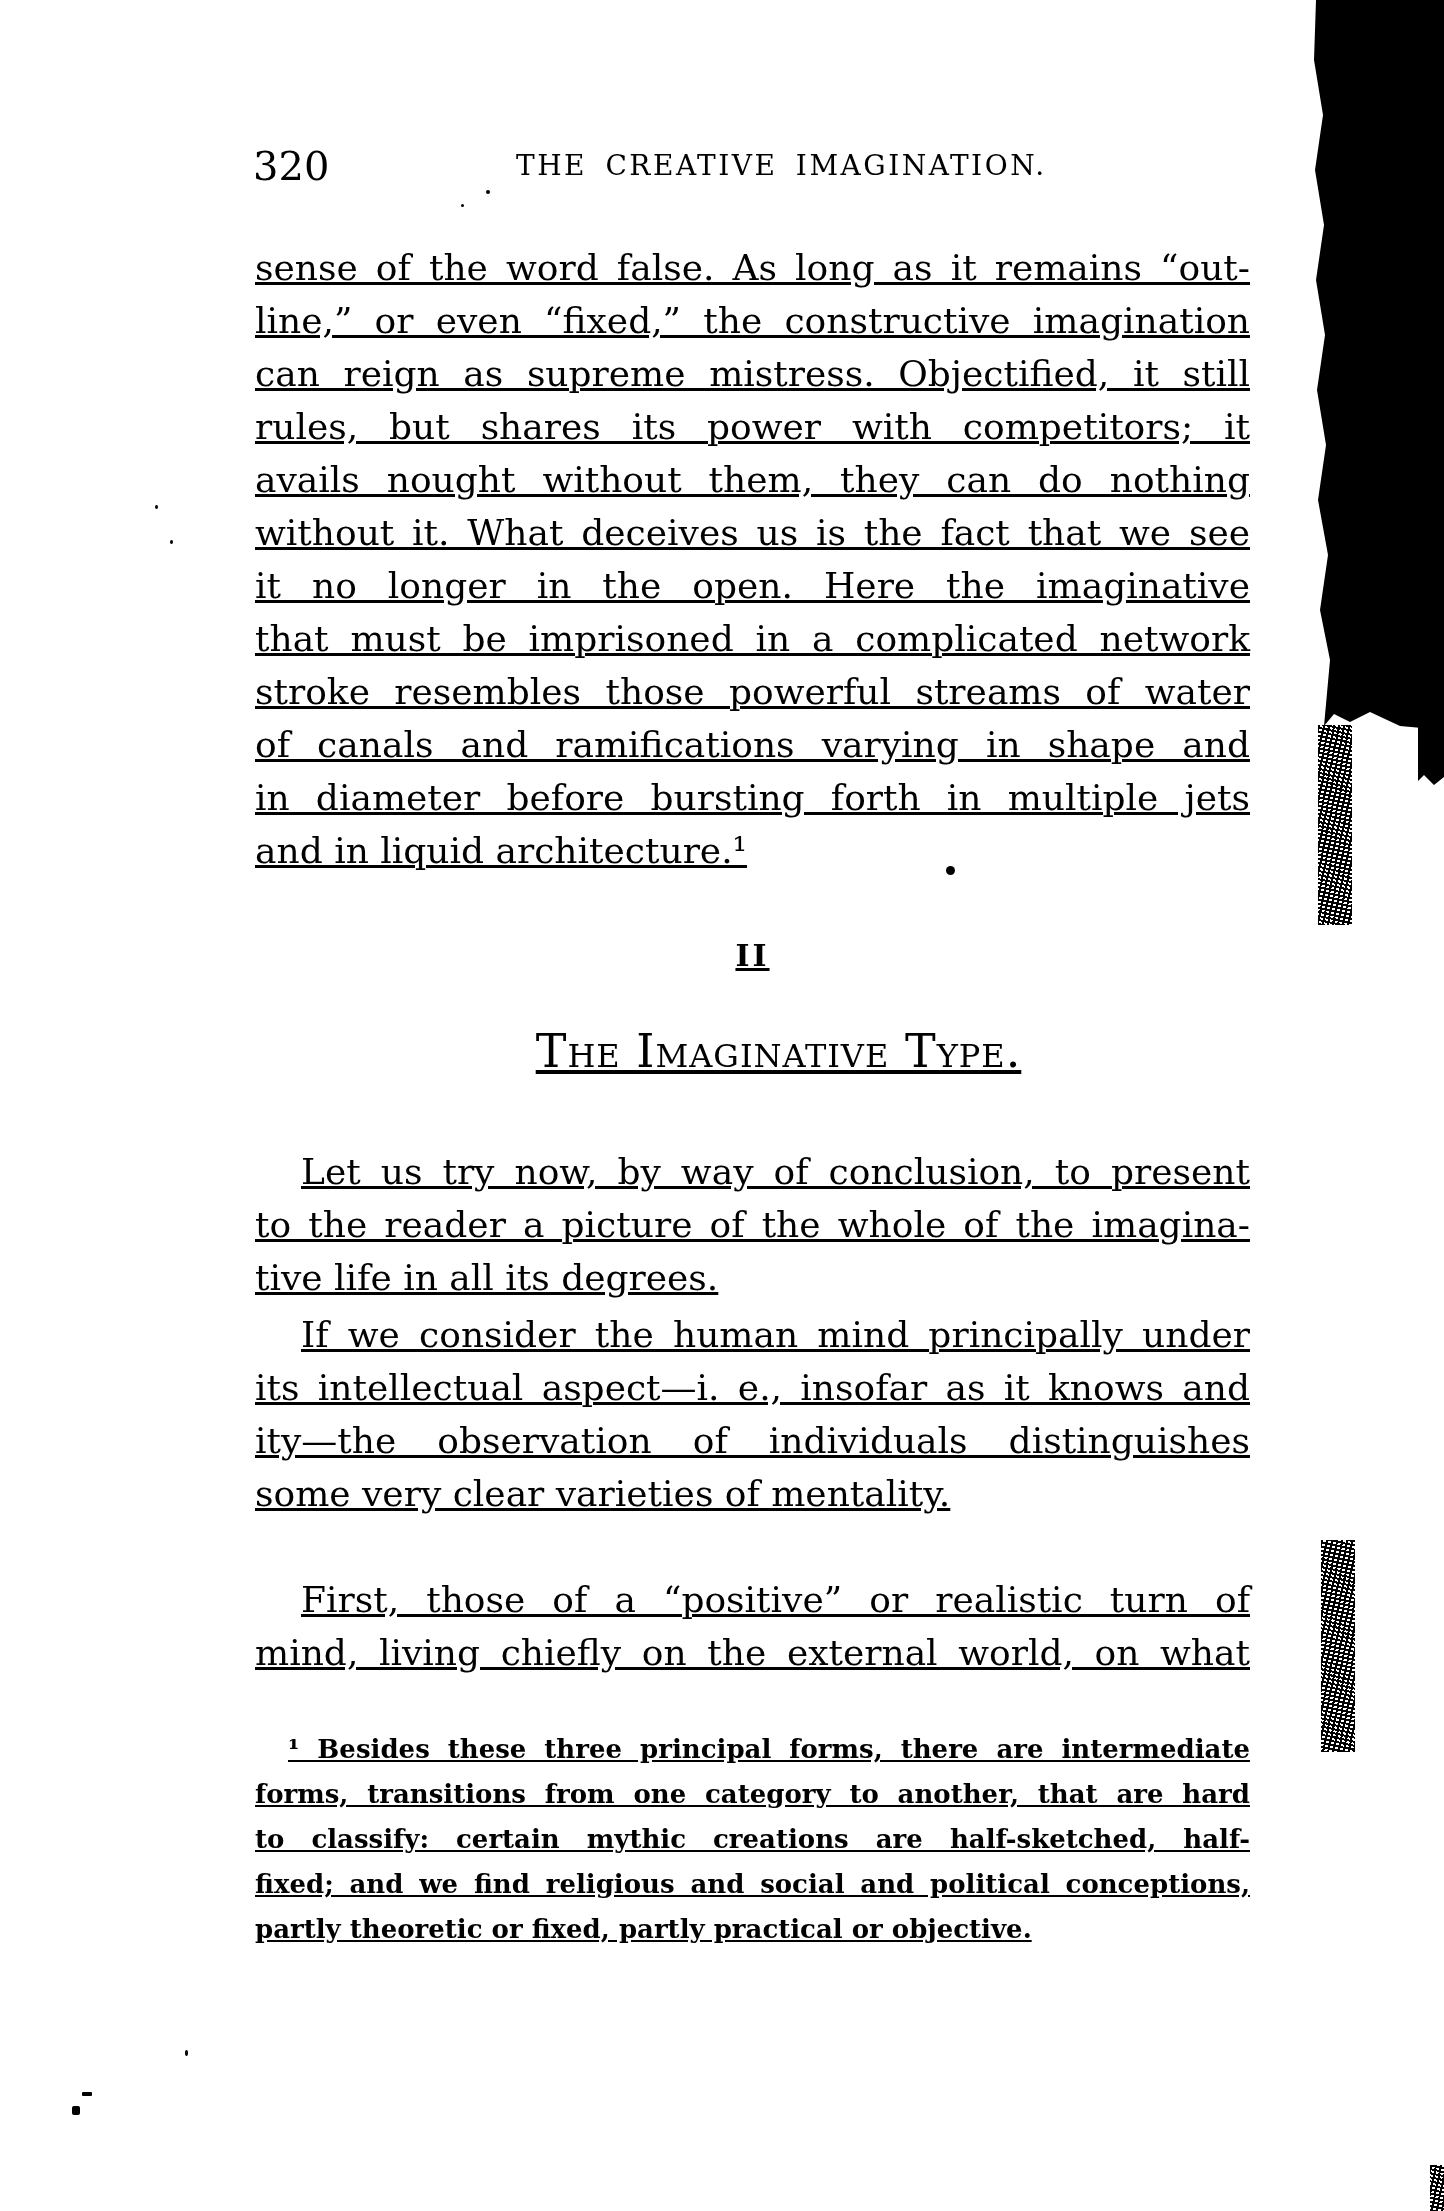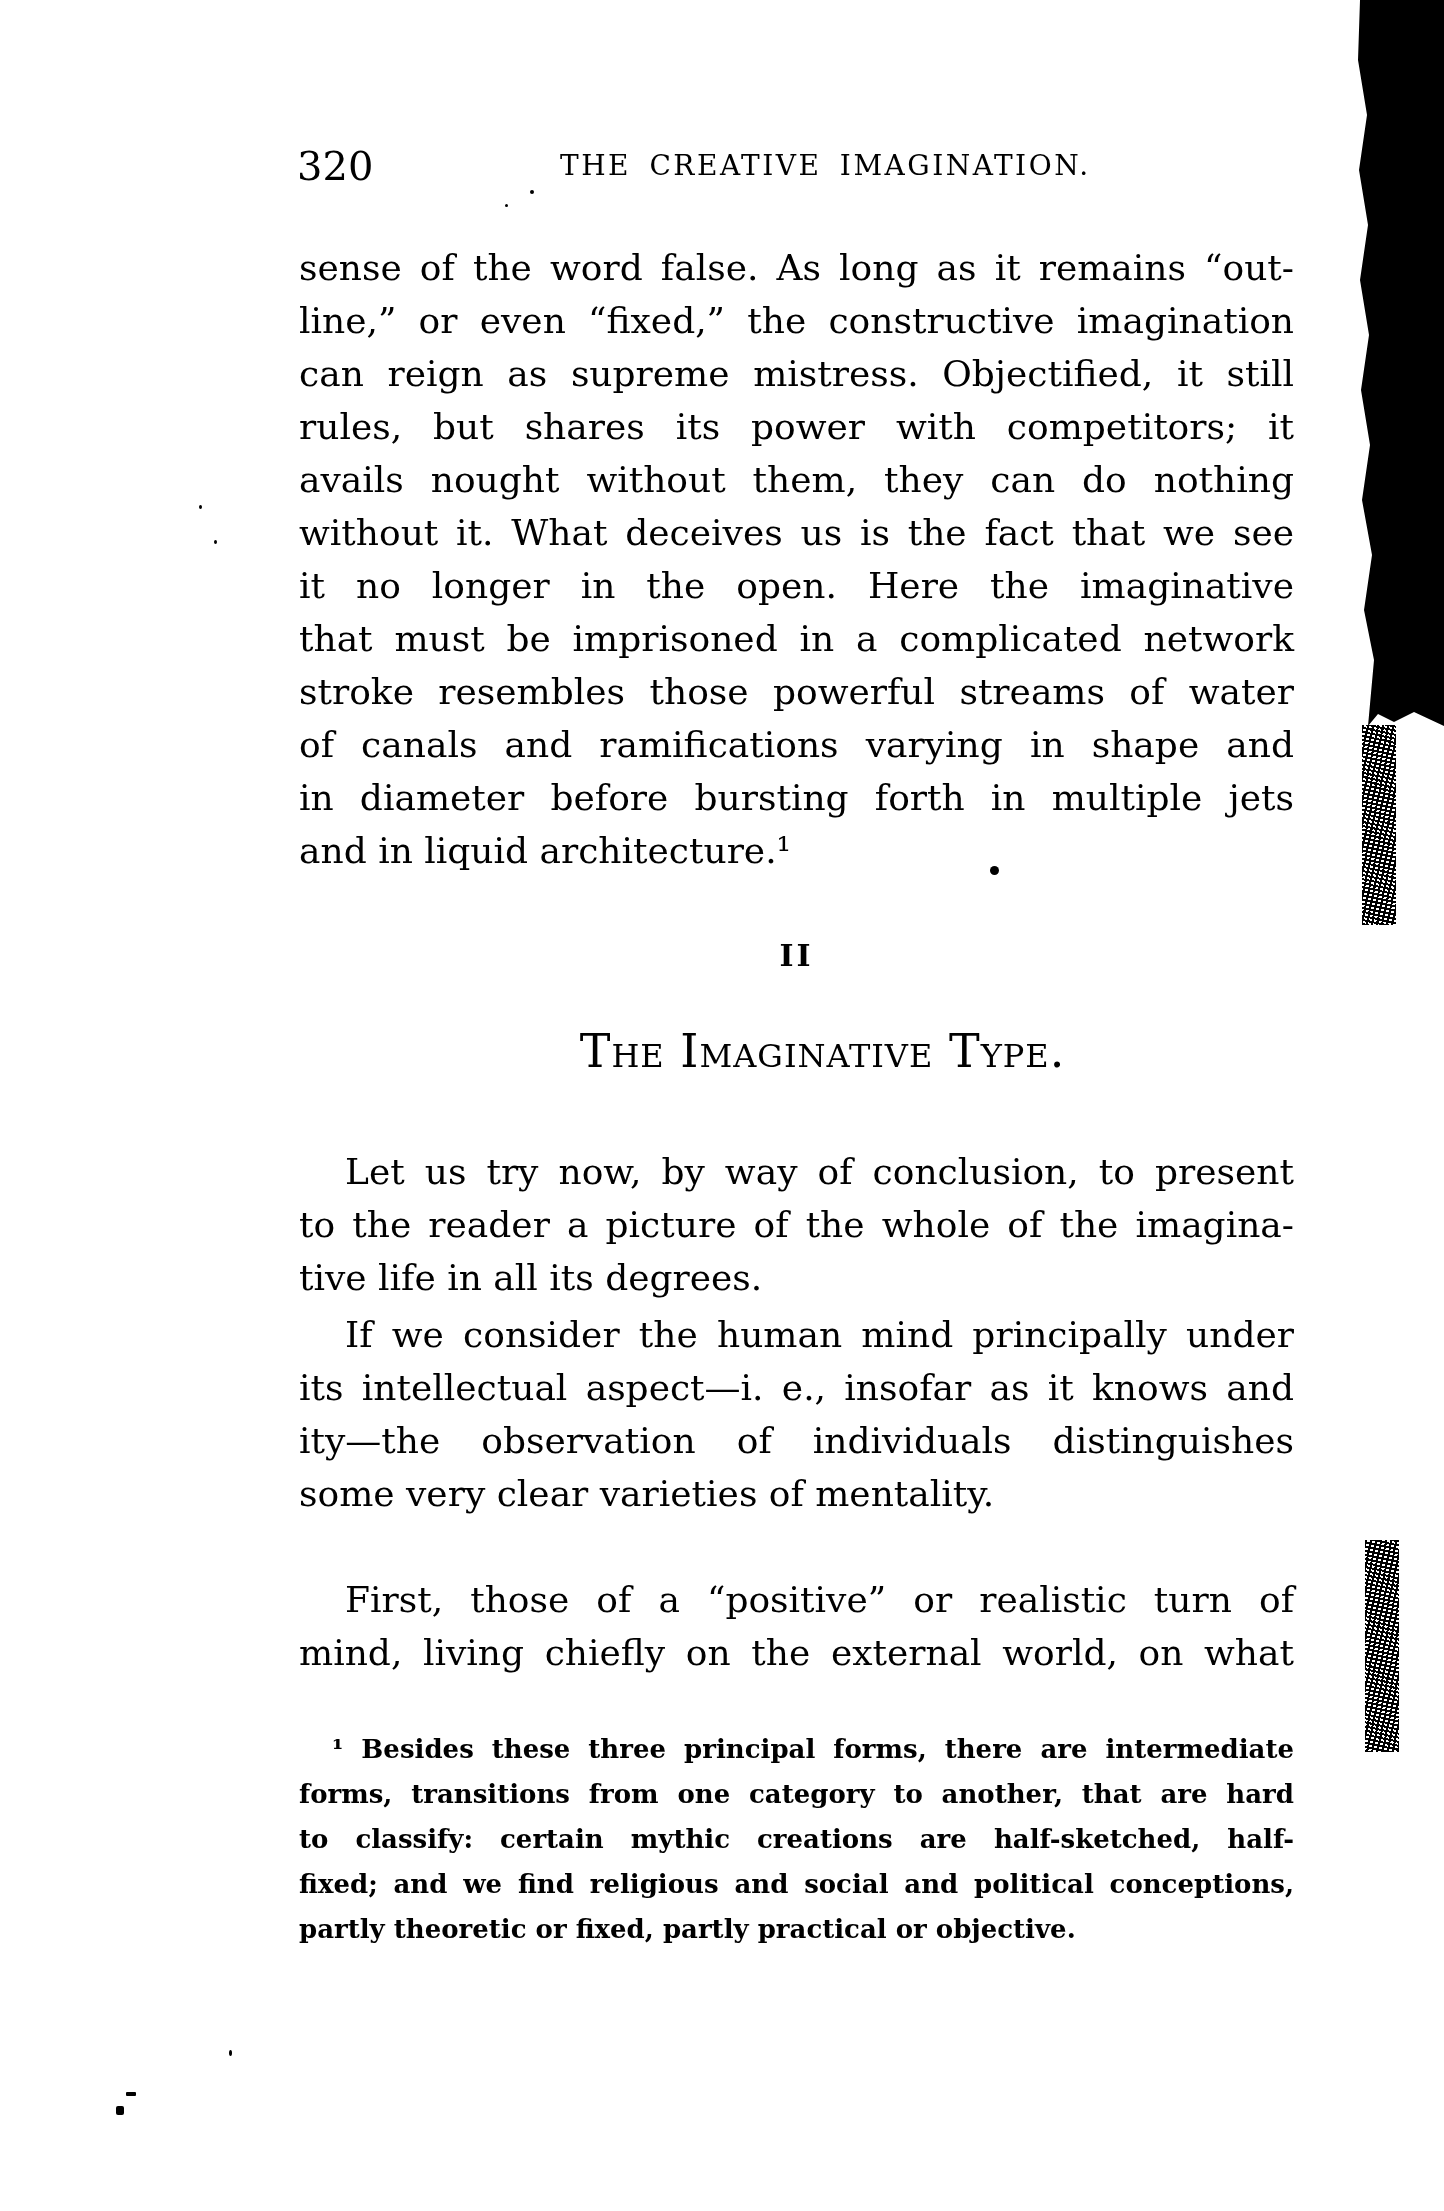--- a/index.html
+++ b/index.html
@@ -4,35 +4,35 @@
 <style>
   html, body { margin: 0; padding: 0; }
   body {
     width: 1444px; height: 2211px;
     background: #ffffff;
     position: relative;
     overflow: hidden;
     font-family: "DejaVu Serif", serif;
     color: #000;
   }
-  .abs { position: absolute; margin-left: 44px; }
+  .abs { position: absolute; }
 
   
   .page-number {
     left: 253px; top: 146px;
     font-size: 40px; line-height: 40px;
   }
   .running-title {
     left: 516px; top: 151px;
     font-size: 28px; line-height: 30px;
     letter-spacing: 2.5px; word-spacing: 7px;
   }
 
   
-  .textblock { left: 255px; width: 995px; }
+  .textblock { left: 255px; width: 995px; text-decoration: underline; }
   .bodytext  { font-size: 36px; line-height: 53px; }
   .line { width: 100%; }
   .j { text-align: justify; text-align-last: justify; }
   .indent { text-indent: 46px; }
 
   #para1 { top: 241px; }
   #para2 { top: 1145px; }
   #para3 { top: 1308px; }
   #para4 { top: 1573px; }
 

